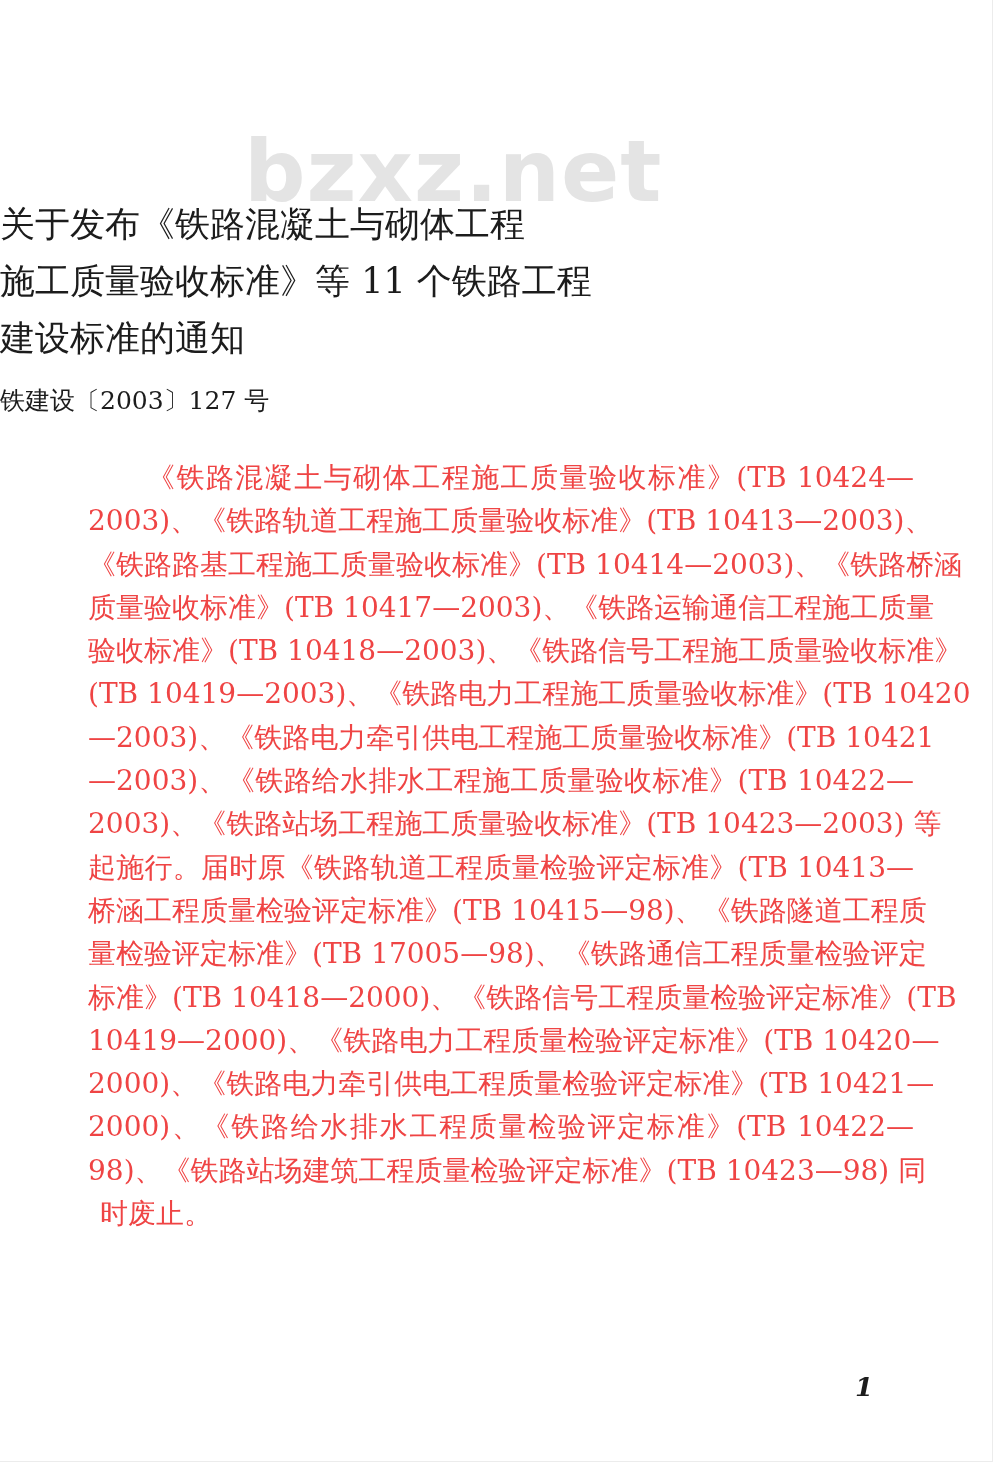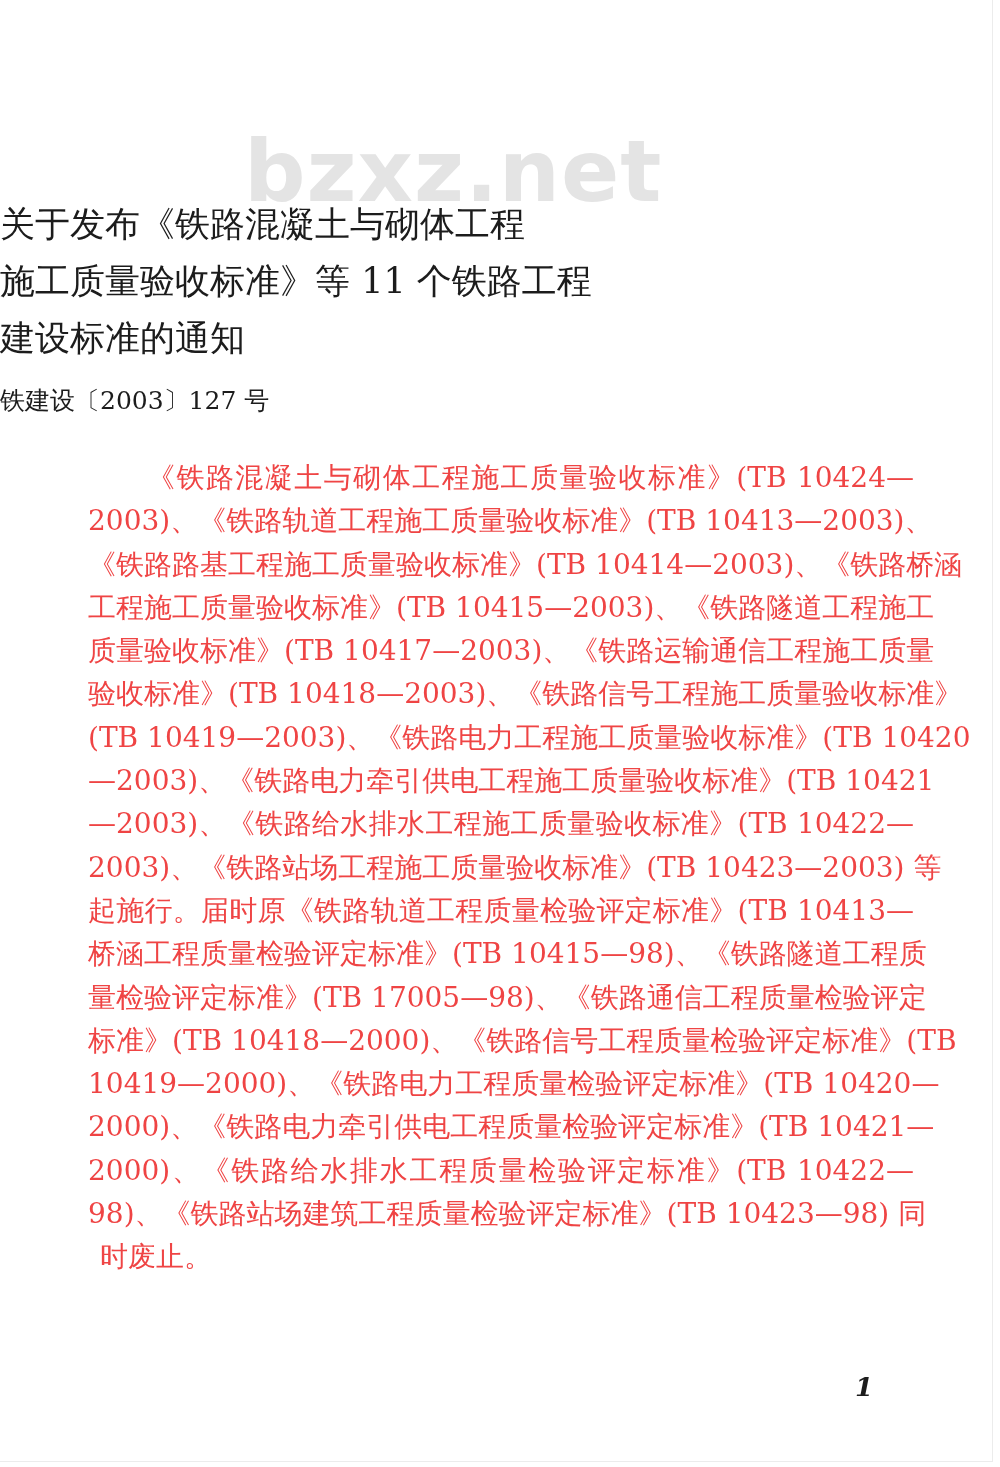--- a/index.html
+++ b/index.html
@@ -95,21 +95,20 @@
   <div>施工质量验收标准》等 11 个铁路工程</div>
   <div>建设标准的通知</div>
 </div>
 
 <div class="docnum">铁建设〔2003〕127 号</div>
 
 <div class="body-text">
   <div class="line">　　《铁路混凝土与砌体工程施工质量验收标准》(TB 10424—</div>
   <div class="line">2003)、《铁路轨道工程施工质量验收标准》(TB 10413—2003)、</div>
   <div class="line">《铁路路基工程施工质量验收标准》(TB 10414—2003)、《铁路桥涵</div>
-  <div class="line">工程施工质量验收标准》(TB 10415—2003)、《铁路隧道工程施工</div>
   <div class="line">质量验收标准》(TB 10417—2003)、《铁路运输通信工程施工质量</div>
   <div class="line">验收标准》(TB 10418—2003)、《铁路信号工程施工质量验收标准》</div>
   <div class="line">(TB 10419—2003)、《铁路电力工程施工质量验收标准》(TB 10420</div>
   <div class="line">—2003)、《铁路电力牵引供电工程施工质量验收标准》(TB 10421</div>
   <div class="line">—2003)、《铁路给水排水工程施工质量验收标准》(TB 10422—</div>
   <div class="line">2003)、《铁路站场工程施工质量验收标准》(TB 10423—2003) 等</div>
   <div class="line">起施行。届时原《铁路轨道工程质量检验评定标准》(TB 10413—</div>
   <div class="line">桥涵工程质量检验评定标准》(TB 10415—98)、《铁路隧道工程质</div>
   <div class="line">量检验评定标准》(TB 17005—98)、《铁路通信工程质量检验评定</div>
   <div class="line">标准》(TB 10418—2000)、《铁路信号工程质量检验评定标准》(TB</div>

